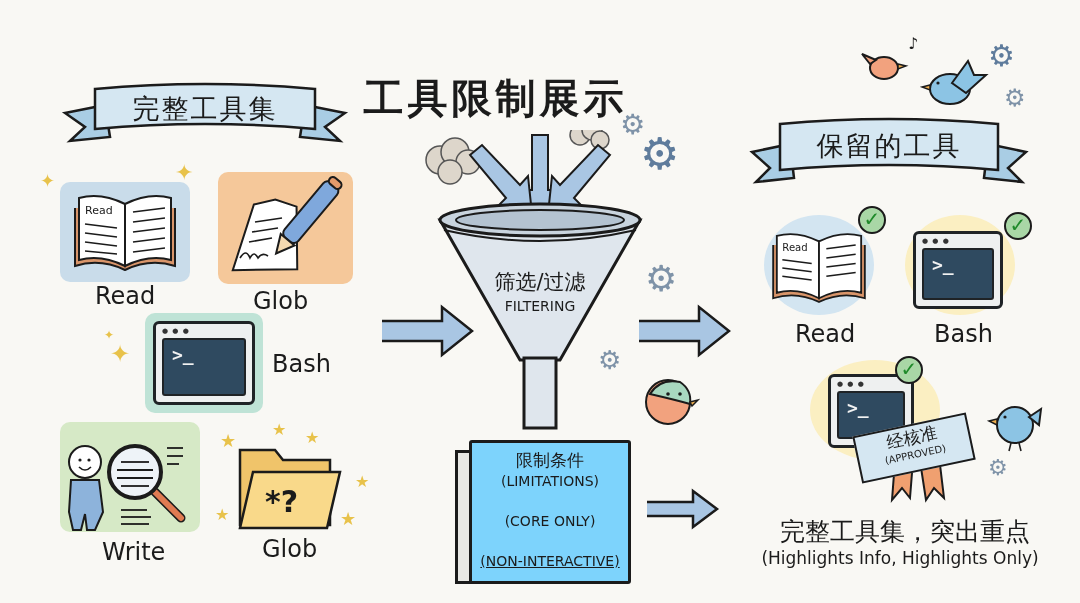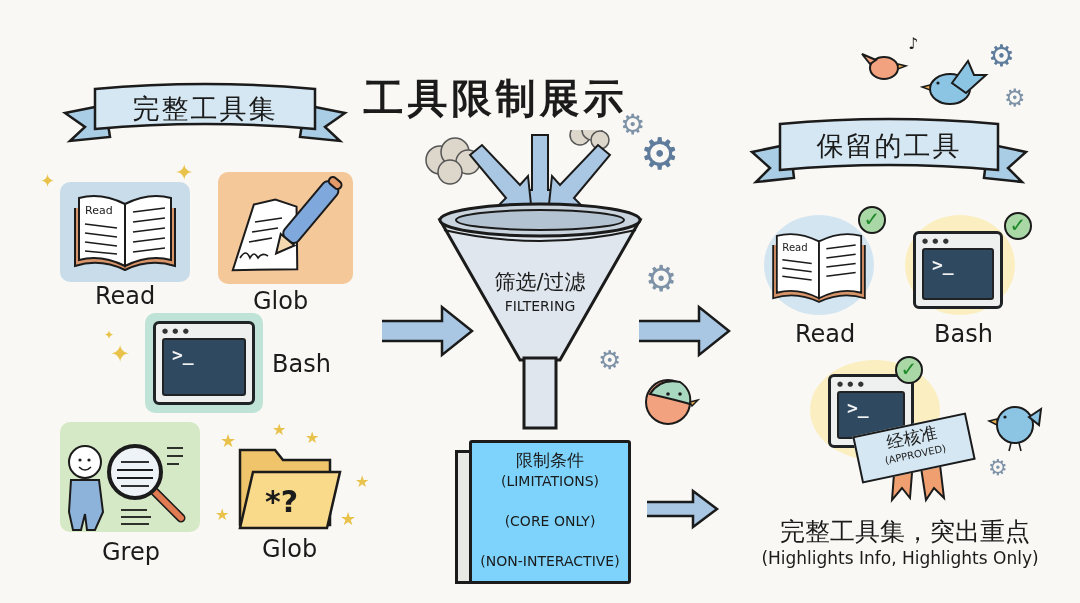--- a/index.html
+++ b/index.html
@@ -111,21 +111,21 @@
         <line x1="66" y1="64" x2="94" y2="64"></line>
       <line x1="112" y1="26" x2="128" y2="26"></line>
         <line x1="112" y1="34" x2="128" y2="34"></line>
         <line x1="112" y1="42" x2="124" y2="42"></line>
       <line x1="66" y1="88" x2="92" y2="88"></line>
         <line x1="66" y1="95" x2="96" y2="95"></line>
         <line x1="66" y1="102" x2="94" y2="102"></line>
     </g>
   </svg>
 </div>
-<div class="lbl" style="left:102px;top:538px;">Grep</div>
+<div class="lbl" style="left:102px;top:538px;">Write</div>
 
 <svg class="abs" width="120" height="100" viewBox="0 0 120 100" style="left:235px;top:440px;">
   <path d="M5,10 L40,10 L48,20 L95,20 L95,85 L5,85 Z" fill="#f0c46a" stroke="#1b1b1b" stroke-width="2.5"></path>
   <path d="M18,32 L105,32 L92,88 L5,88 Z" fill="#f9d98a" stroke="#1b1b1b" stroke-width="2.5"></path>
   <text x="30" y="72" font-size="30" font-weight="bold" font-family="DejaVu Sans, sans-serif" fill="#1b1b1b">*?</text>
 </svg>
 <div class="abs" style="left:220px;top:430px;color:#e8c24a;font-size:18px;">★</div>
 <div class="abs" style="left:272px;top:420px;color:#e8c24a;font-size:16px;">★</div>
 <div class="abs" style="left:305px;top:428px;color:#e8c24a;font-size:16px;">★</div>
 <div class="abs" style="left:355px;top:472px;color:#e8c24a;font-size:16px;">★</div>
@@ -185,21 +185,21 @@
     <circle cx="40" cy="22" r="1.8" fill="#1b1b1b"></circle>
   <path d="M50,30 l8,-2 l-6,6 Z" fill="#f0b050" stroke="#1b1b1b" stroke-width="1.5"></path>
 </svg>
 
 <div class="sign">
   <div class="leg"></div>
   <div class="board">
     <div class="line zh" style="top:6px;">限制条件</div>
     <div class="line en" style="top:30px;">(LIMITATIONS)</div>
     <div class="line en" style="top:70px;">(CORE ONLY)</div>
-    <div class="line en" style="top:110px;">(NON-INTERACTIVE)</div>
+    <div class="line en" style="top:110px;text-decoration:underline;">(NON-INTERACTIVE)</div>
   </div>
 </div>
 
 <svg class="abs" width="50" height="40" viewBox="0 0 50 40" style="left:860px;top:44px;">
   <ellipse cx="24" cy="24" rx="14" ry="11" fill="#f2a27e" stroke="#1b1b1b" stroke-width="2"></ellipse>
   <path d="M10,20 L2,10 L16,16 Z" fill="#f2a27e" stroke="#1b1b1b" stroke-width="2"></path>
   <path d="M38,20 l8,2 l-8,3 Z" fill="#f0b050" stroke="#1b1b1b" stroke-width="1.5"></path>
 </svg>
 <div class="abs" style="left:908px;top:34px;font-size:16px;">♪</div>
 <svg class="abs" width="70" height="60" viewBox="0 0 70 60" style="left:920px;top:55px;">

